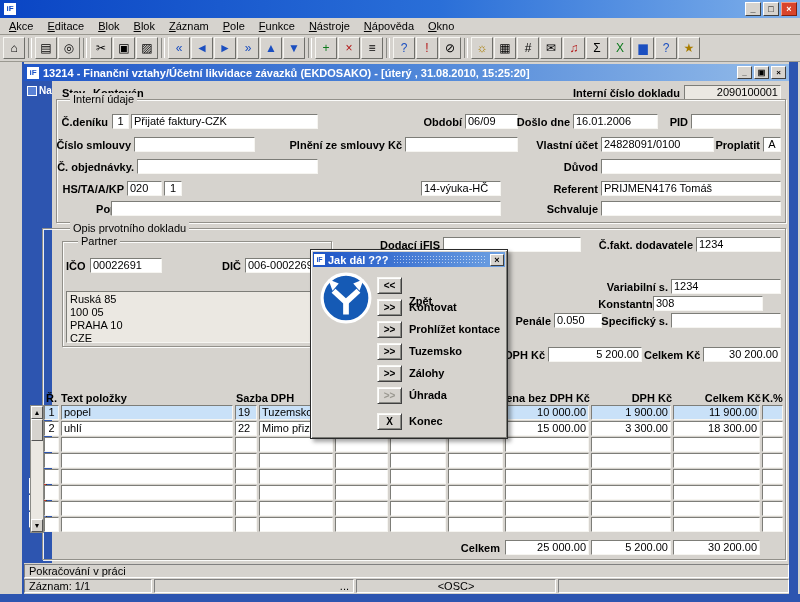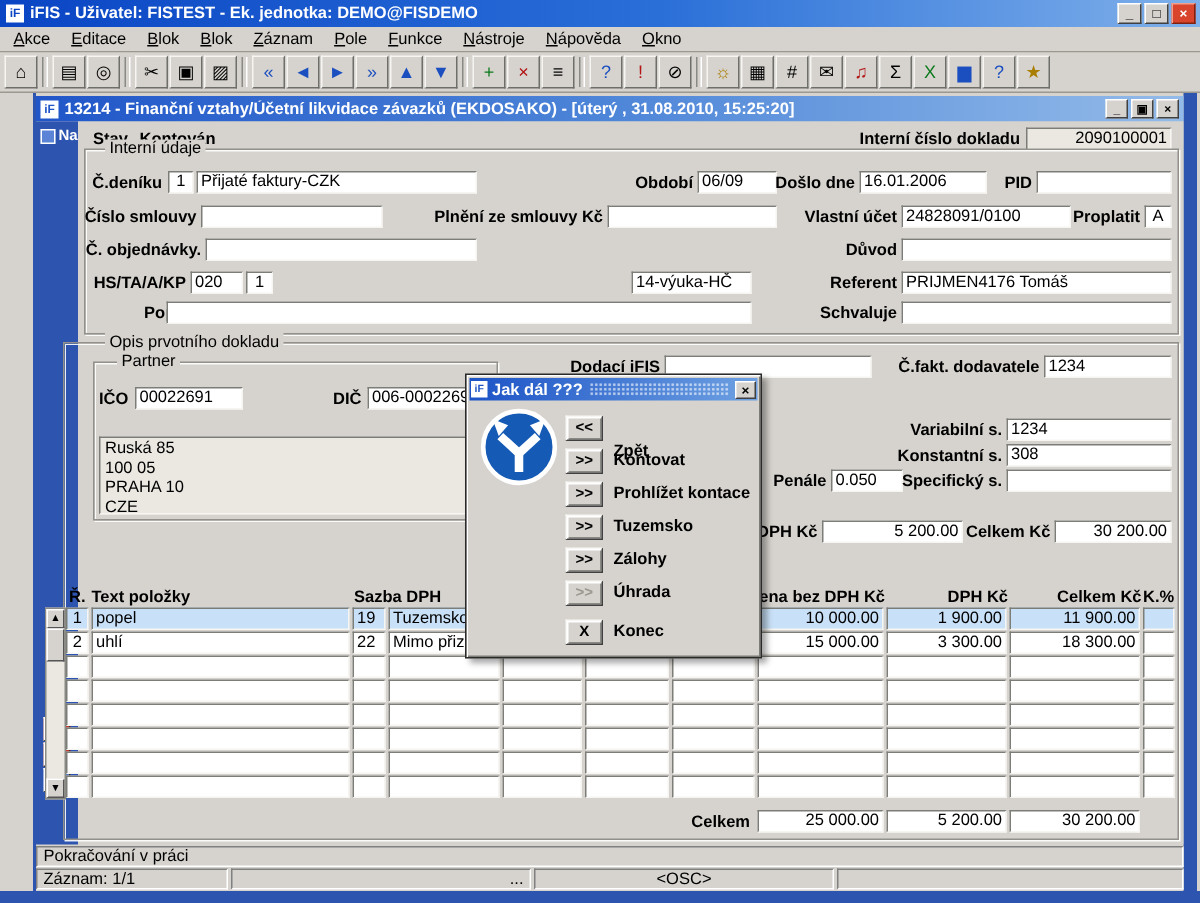--- a/index.html
+++ b/index.html
@@ -98,21 +98,20 @@
   .dlg-btn.disabled{color:#9a9890;}
   .dlg-lbl{position:absolute;left:96px;font-weight:bold;font-size:11px;line-height:17px;white-space:nowrap;}
 </style>
 </head>
 <body>
 
 <div class="app">
 
   <div class="titlebar">
     <span class="app-icon">iF</span>
-    <span class="title-text">iFIS - Uživatel: FISTEST - Ek. jednotka: DEMO@FISDEMO</span>
     <span class="win-btns">
       <button class="win-btn">_</button>
       <button class="win-btn">□</button>
       <button class="win-btn close">×</button>
     </span>
   </div>
 
   <div class="menubar">
       <span class="menu-item">Akce</span>
       <span class="menu-item">Editace</span>
@@ -246,21 +245,21 @@
   <span class="lbl" style="left:222px;top:260px;">DIČ</span>
   <div class="fld" style="left:245px;top:258px;width:83px;">006-00022691</div>
   <div class="addr" style="left:66px;top:291px;width:262px;height:52px;">Ruská 85
 100 05
 PRAHA 10
 CZE</div>
 
   <span class="lbl r" style="left:598px;top:281px;width:70px;">Variabilní s.</span>
   <div class="fld" style="left:671px;top:279px;width:110px;">1234</div>
   <span class="lbl r" style="left:598px;top:298px;width:70px;">Konstantní s.</span>
-  <div class="fld" style="left:671px;top:296px;width:110px;">308</div>
+  <div class="fld" style="left:653px;top:296px;width:110px;">308</div>
   <span class="lbl r" style="left:511px;top:315px;width:40px;">Penále</span>
   <div class="fld" style="left:554px;top:313px;width:48px;">0.050</div>
   <span class="lbl r" style="left:598px;top:315px;width:70px;">Specifický s.</span>
   <div class="fld" style="left:671px;top:313px;width:110px;"></div>
 
   <span class="lbl r" style="left:503px;top:349px;width:42px;">DPH Kč</span>
   <div class="fld right" style="left:548px;top:347px;width:94px;">5 200.00</div>
   <span class="lbl r" style="left:644px;top:349px;width:56px;">Celkem Kč</span>
   <div class="fld right" style="left:703px;top:347px;width:78px;">30 200.00</div>
 

